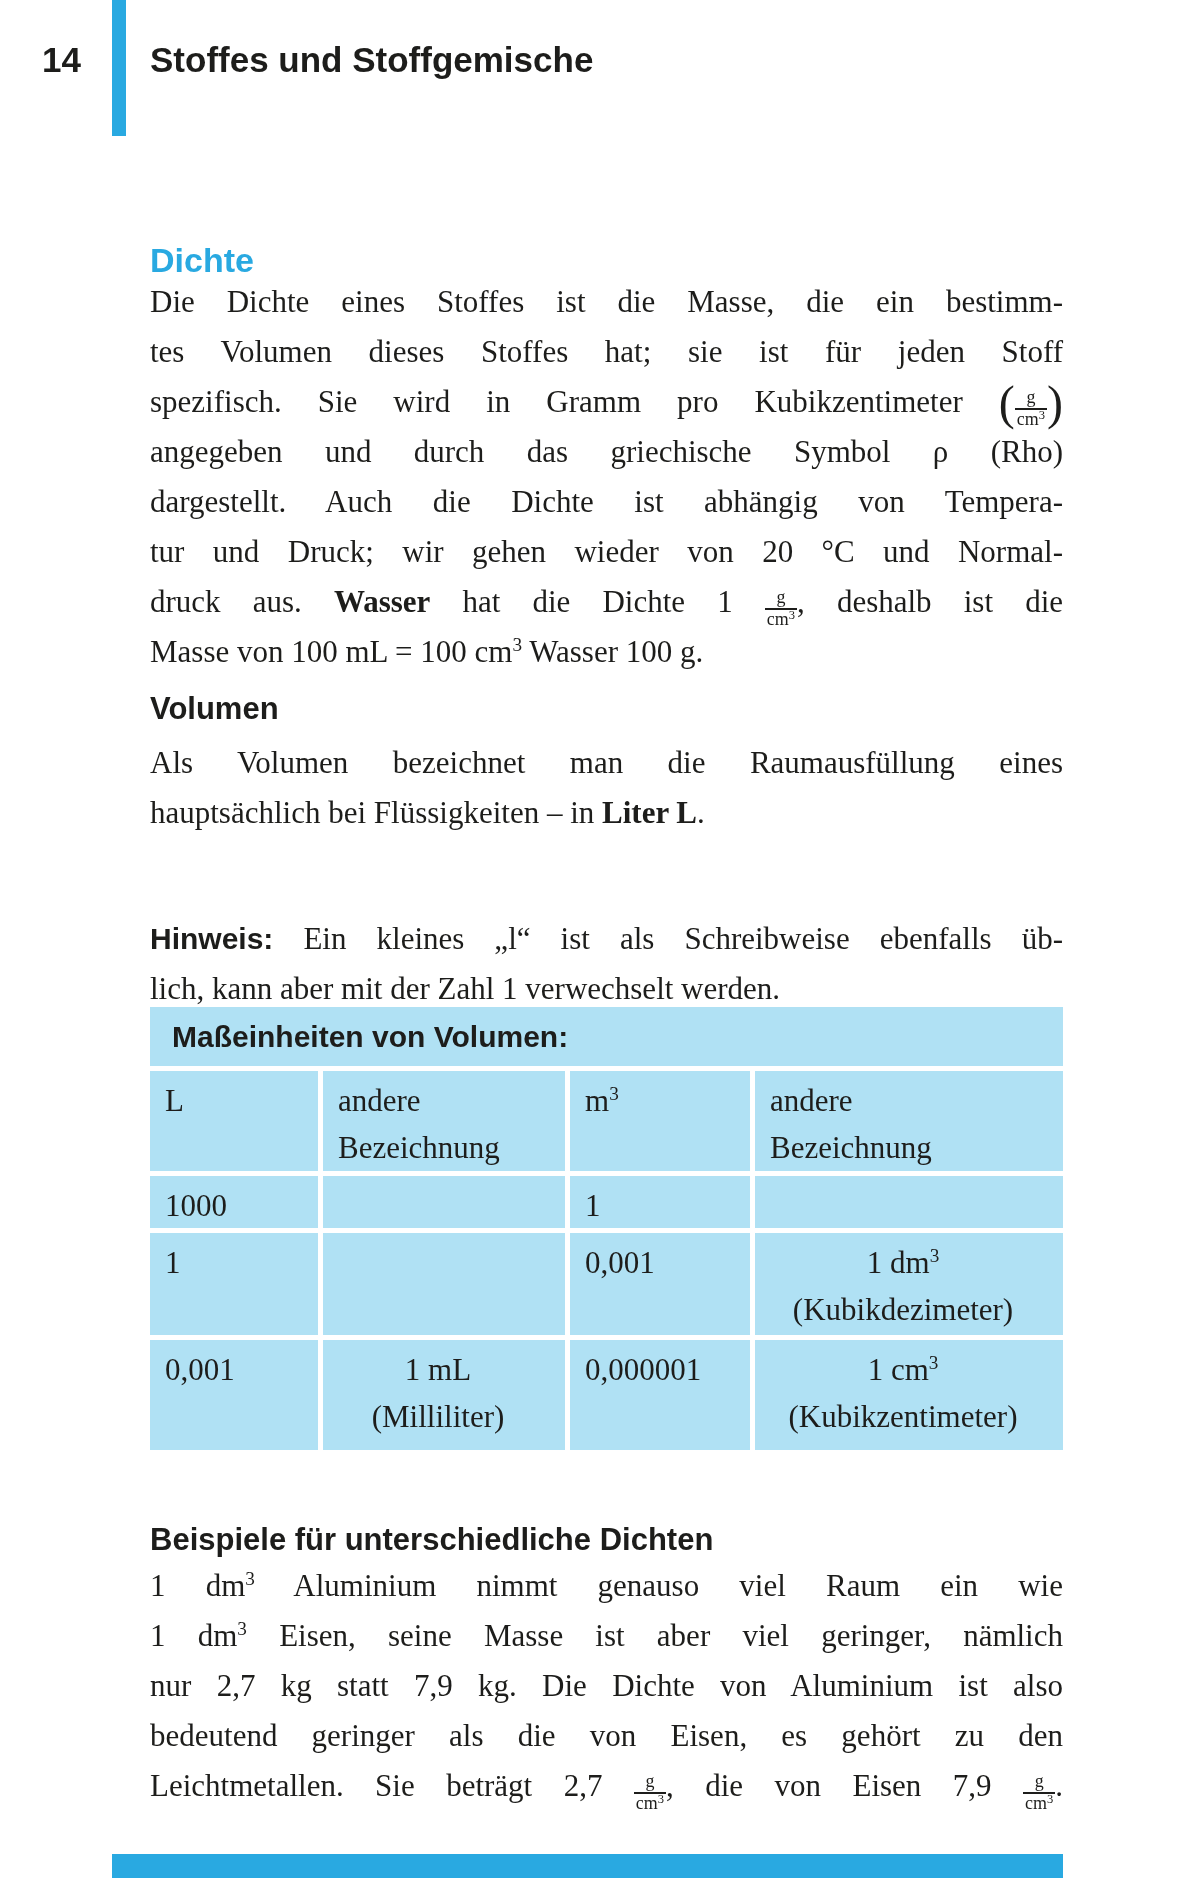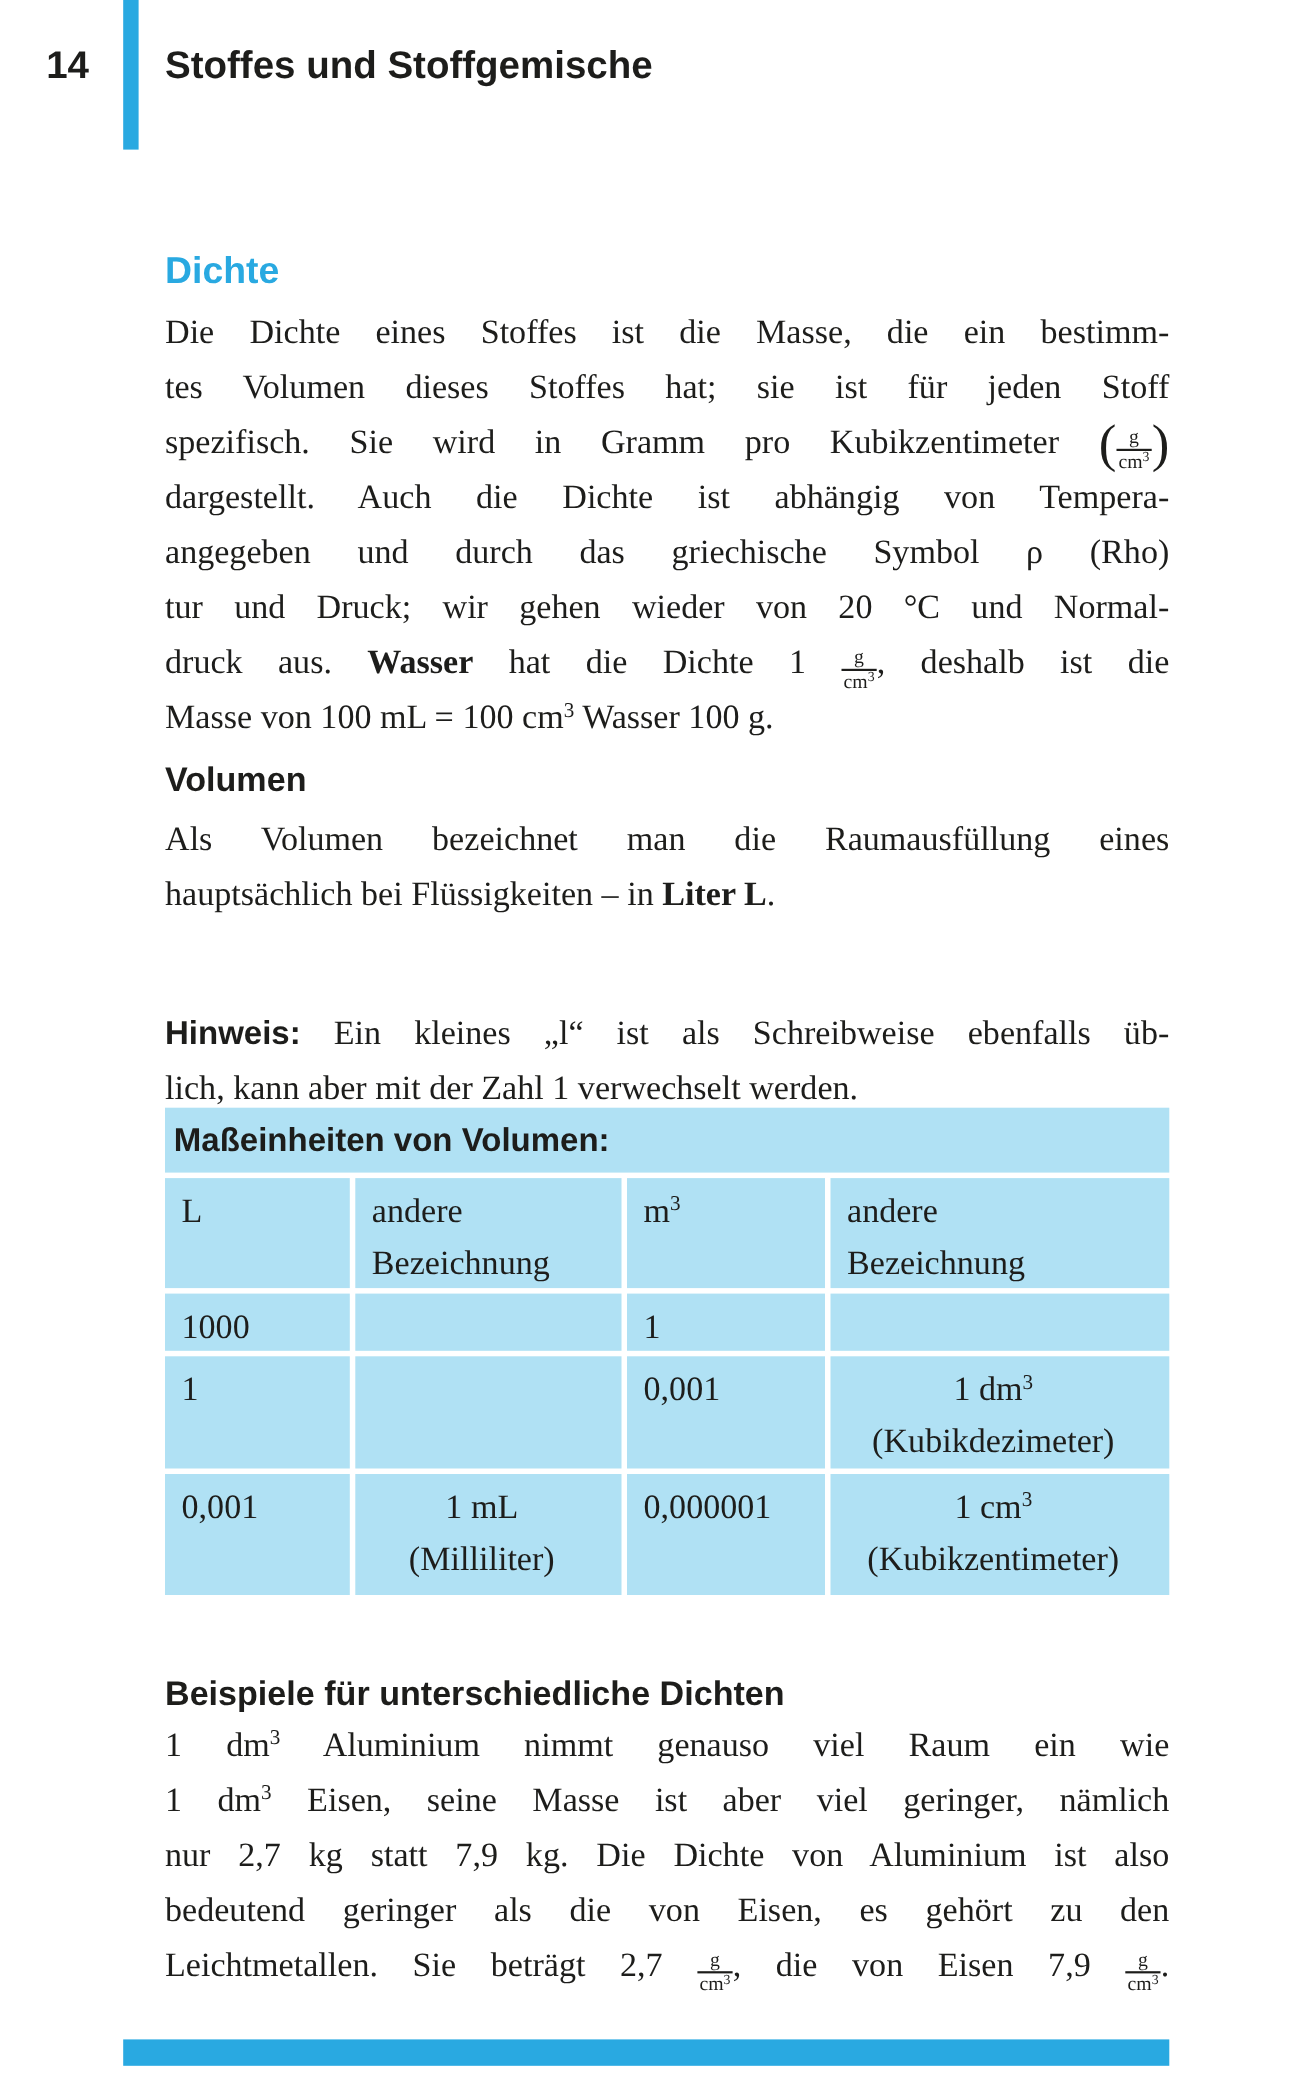--- a/index.html
+++ b/index.html
@@ -46,40 +46,40 @@
   #voltable {
     left: 150px; top: 1007px; width: 913px;
     display: grid;
     grid-template-columns: 168px 242px 180px 308px;
     grid-template-rows: 59px 100px 52px 102px 110px;
     gap: 5px;
   }
   .t-title {
     grid-column: 1 / 5; background: var(--tbg);
     font-family: "Liberation Sans", sans-serif; font-weight: bold; font-size: 30px;
-    display: flex; align-items: center; padding-left: 8px;
+    display: flex; align-items: center; padding-left: 22px;
   }
   .tc { background: var(--tbg); font-size: 31px; line-height: 47px; padding-top: 6px; }
   .tc.left { text-align: left; padding-left: 15px; padding-right: 6px; }
   .tc.center { text-align: center; padding-left: 4px; padding-right: 16px; }
 </style>
 </head>
 <body>
 
 <div class="abs pagehead" style="left:42px; top:40px;">14</div>
 <div class="abs vbar"></div>
 <div class="abs pagehead" style="left:150px; top:40px;">Stoffes und Stoffgemische</div>
 
-<div class="abs h-cyan" style="left:150px; top:226px;">Dichte</div>
+<div class="abs h-cyan" style="left:150px; top:240px;">Dichte</div>
 <div class="abs col" style="top:277px;">
     <div class="tline jline">Die Dichte eines Stoffes ist die Masse, die ein bestimm-</div>
     <div class="tline jline">tes Volumen dieses Stoffes hat; sie ist für jeden Stoff</div>
     <div class="tline jline">spezifisch. Sie wird in Gramm pro Kubikzentimeter <span class="bp">(</span><span class="frac"><span class="fn">g</span><span class="fd">cm<sup class="sp">3</sup></span></span><span class="bp">)</span></div>
+    <div class="tline jline">angegeben und durch das griechische Symbol ρ (Rho)</div>
     <div class="tline jline">dargestellt. Auch die Dichte ist abhängig von Tempera-</div>
-    <div class="tline jline">angegeben und durch das griechische Symbol ρ (Rho)</div>
     <div class="tline jline">tur und Druck; wir gehen wieder von 20 °C und Normal-</div>
     <div class="tline jline">druck aus. <b>Wasser</b> hat die Dichte 1 <span class="frac"><span class="fn">g</span><span class="fd">cm<sup class="sp">3</sup></span></span>, deshalb ist die</div>
     <div class="tline">Masse von 100 mL = 100 cm<sup class="sp">3</sup> Wasser 100 g.</div>
   </div>
 
 <div class="abs h-blk" style="left:150px; top:690px;">Volumen</div>
 <div class="abs col" style="top:738px;">
     <div class="tline jline">Als Volumen bezeichnet man die Raumausfüllung eines</div>
     <div class="tline">hauptsächlich bei Flüssigkeiten – in <b>Liter L</b>.</div>
   </div>

